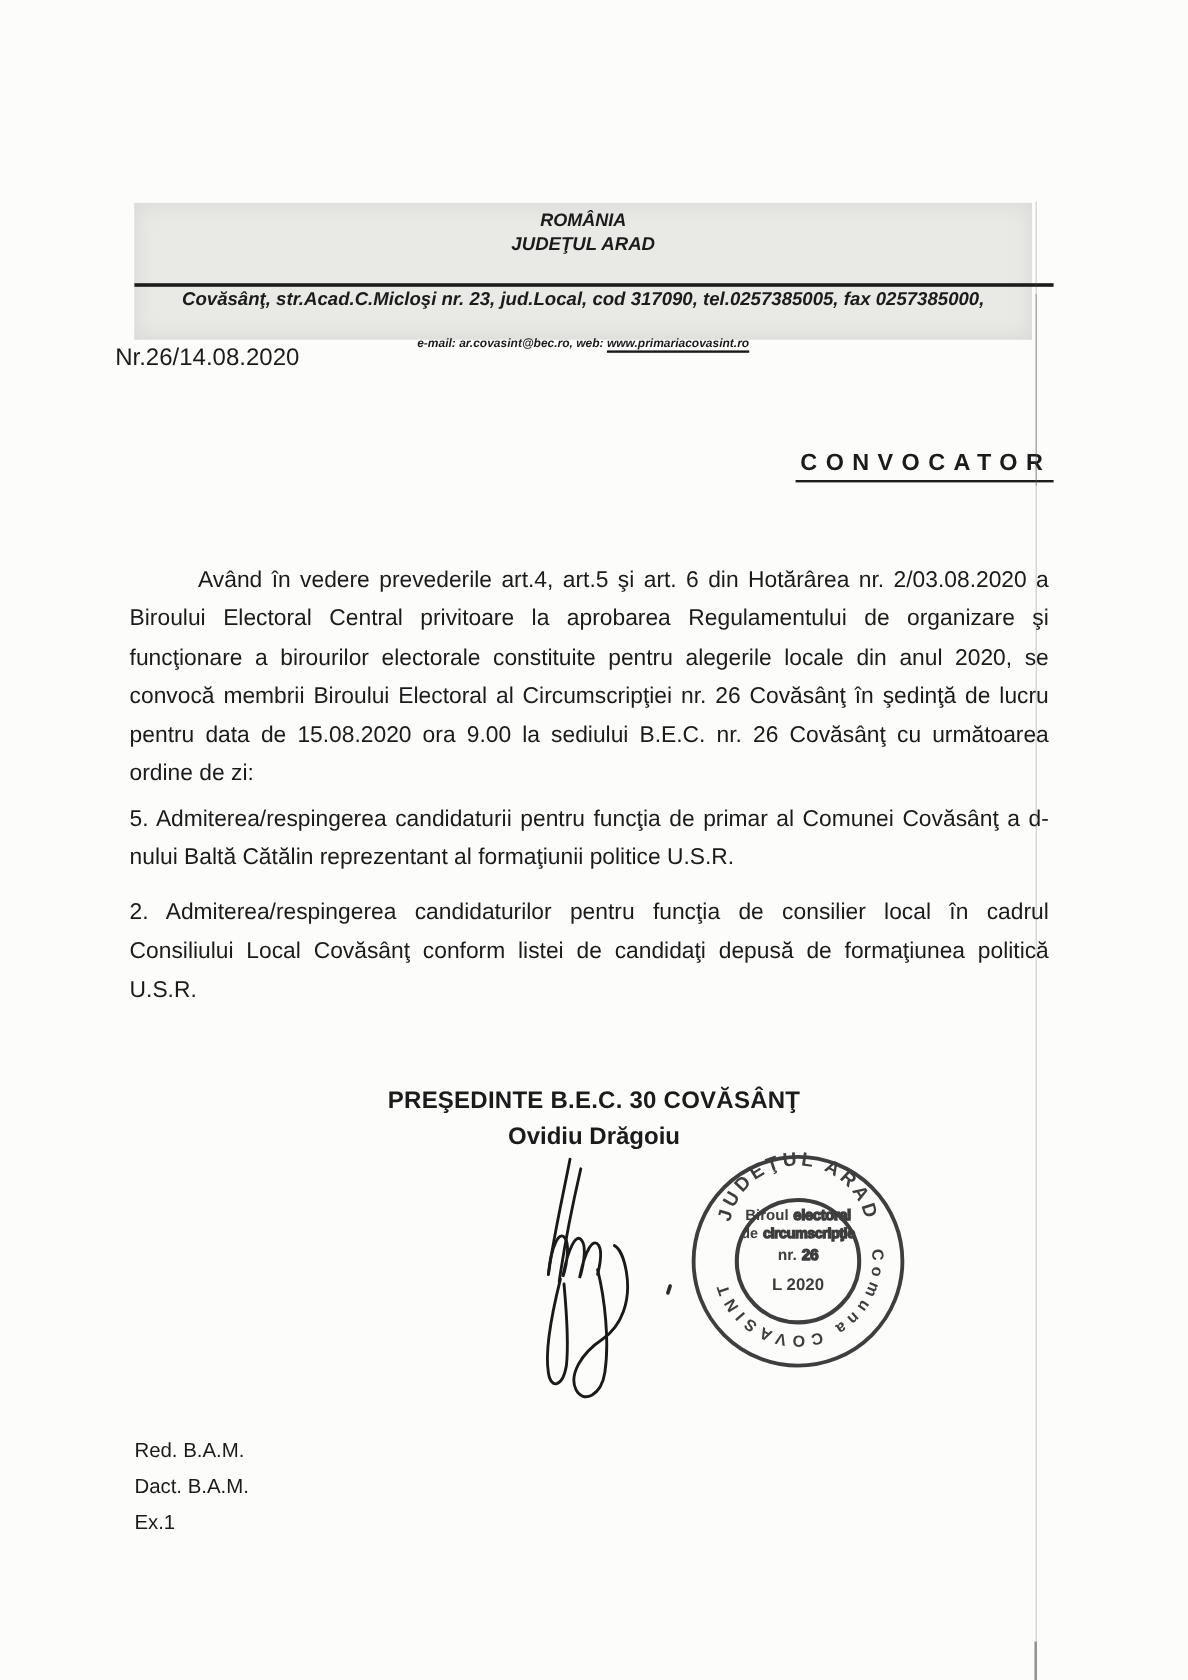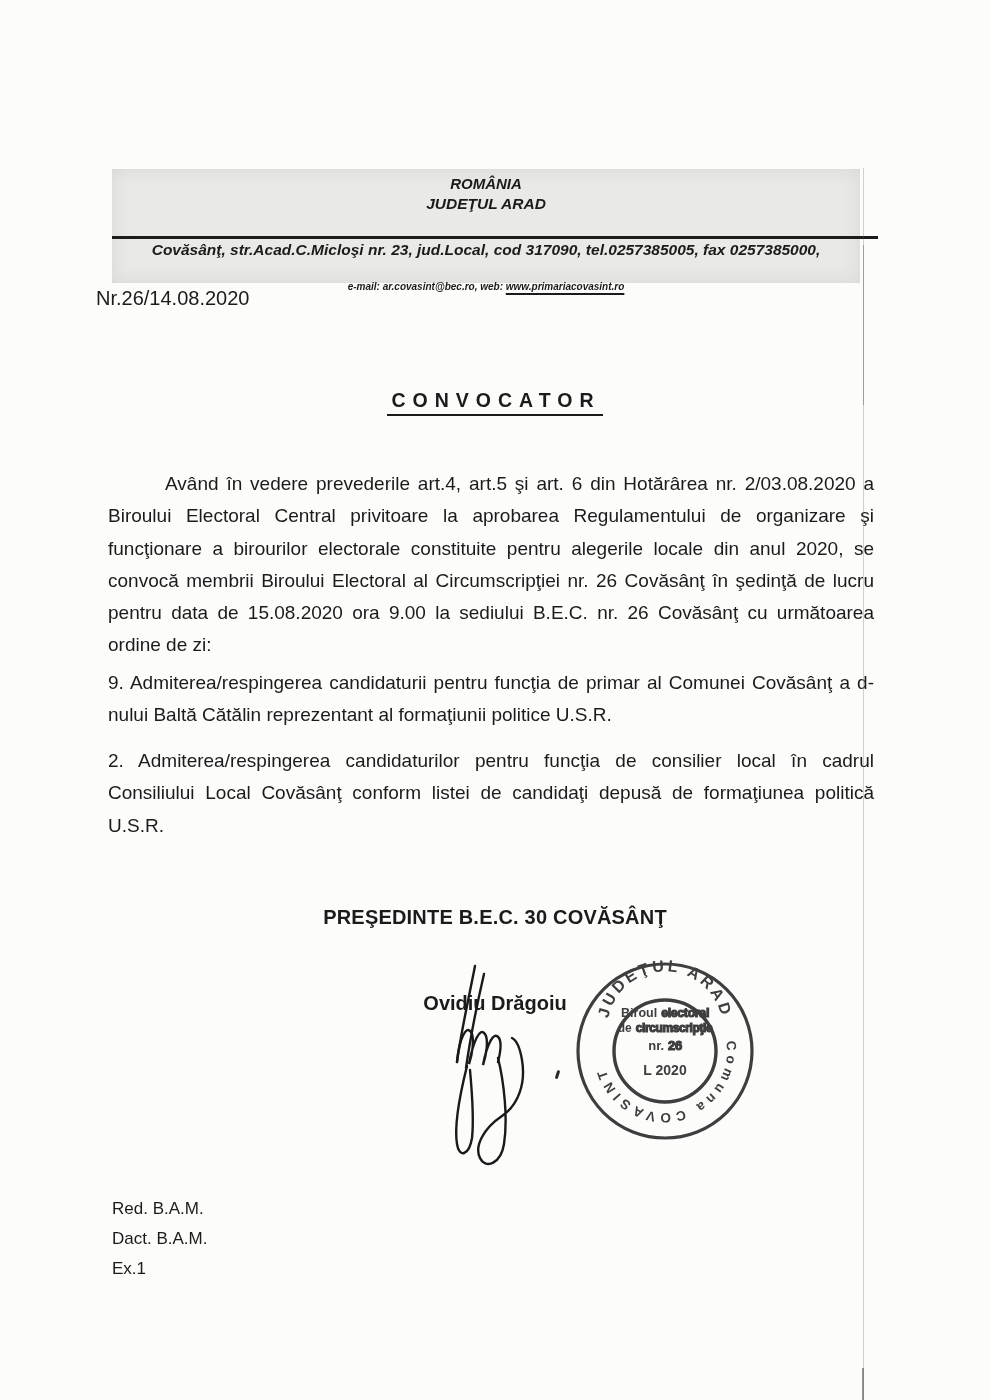--- a/index.html
+++ b/index.html
@@ -15,34 +15,34 @@
   }
   .hline { position:absolute; left:0; width:100%; text-align:center; font-weight:700; white-space:nowrap;font-style:italic; }
   .hl1 { top:6px;  font-size:15px; }
   .hl2 { top:26px; font-size:15.5px; }
   .hl3 { top:46px; font-size:16.5px; letter-spacing:.2px; }
   .hl4 { top:72px; font-size:15.5px; }
   .hl5 { top:92px; font-size:10px;margin-top:20px; }
   .header-rule { position:absolute; left:112px; top:236px; width:766px; height:3px; background:#1c1c1c; }
   .u { text-decoration:underline; text-underline-offset:3px; text-decoration-thickness:2px; }
   .doc-number { position:absolute; left:96px; top:287px; font-size:20px; }
-  .title-wrap { position:absolute; left:112px; top:389px; width:766px; text-align:center; }
+  .title-wrap { position:absolute; left:112px; top:375px; width:766px; text-align:right; }
   .title-wrap span {
     font-weight:700; font-size:19.5px; letter-spacing:7px;
     border-bottom:2.5px solid #1b1b1b; padding:0 2px 3px 4px;
   }
   .para { position:absolute; left:108px; width:766px; font-size:19px; line-height:32.3px; text-align:justify; }
   .indent { text-indent:57px; }
   .p-intro { top:449px; }
   .p-item1 { top:648px; }
   .p-item2 { top:726px; }
   .p-presence { top:824px; text-align:left; }
   .center-line { position:absolute; left:112px; width:766px; text-align:center; font-weight:700; font-size:20px; }
   .role { top:906px; letter-spacing:.2px; }
-  .name { top:992px; }
+  .name { top:936px; }
   .sig { position:absolute; left:428px; top:962px; }
   .sig path { fill:none; stroke:#1a1a1a; stroke-width:2.4; stroke-linecap:round; }
   .stamp { position:absolute; left:567px; top:953px; opacity:.88; }
   .stamp circle { fill:none; stroke:#242424; }
   .stamp text { fill:#242424; font-family:"Liberation Sans", sans-serif; }
   .ring-text { font-size:16px; font-weight:700; letter-spacing:3px; }
   .ring-text-b { font-size:13.5px; font-weight:700; letter-spacing:4.2px; }
   .c-line { text-anchor:middle; font-weight:700; }
   .smudge { stroke:#242424; stroke-width:1.15; letter-spacing:-.4px; }
   .scan-vline { position:absolute; left:863px; top:168px; width:1px; height:1232px; background:rgba(95,95,95,.28); }
@@ -64,21 +64,21 @@
   </div>
   <div class="header-rule"></div>
 
   <div class="doc-number">Nr.26/14.08.2020</div>
 
   <div class="title-wrap">
     <span>CONVOCATOR</span>
   </div>
 
   <p class="para indent p-intro">Având în vedere prevederile art.4, art.5 şi art. 6 din Hotărârea nr. 2/03.08.2020 a Biroului Electoral Central privitoare la aprobarea Regulamentului de organizare şi funcţionare a birourilor electorale constituite pentru alegerile locale din anul 2020, se convocă membrii Biroului Electoral al Circumscripţiei nr. 26 Covăsânţ în şedinţă de lucru pentru data de 15.08.2020 ora 9.00 la sediului B.E.C. nr. 26 Covăsânţ cu următoarea ordine de zi:</p>
-  <p class="para p-item1">9. Admiterea/respingerea candidaturii pentru funcţia de primar al Comunei Covăsânţ a d-nului Baltă Cătălin reprezentant al formaţiunii politice U.S.R.</p>
+  <p class="para p-item1">5. Admiterea/respingerea candidaturii pentru funcţia de primar al Comunei Covăsânţ a d-nului Baltă Cătălin reprezentant al formaţiunii politice U.S.R.</p>
   <p class="para p-item2">2. Admiterea/respingerea candidaturilor pentru funcţia de consilier local în cadrul Consiliului Local Covăsânţ conform listei de candidaţi depusă de formaţiunea politică U.S.R.</p>
 
   <div class="center-line role">PREŞEDINTE B.E.C. 30 COVĂSÂNŢ</div>
   <div class="center-line name">Ovidiu Drăgoiu</div>
 
   <svg class="sig" width="145" height="215" viewBox="0 0 145 215">
     <path d="M47 4 C42 30 33 70 29 100"></path>
     <path d="M56 12 C50 38 42 78 38 106"></path>
     <path d="M29 100 C31 78 38 62 43 70 C47 76 44 94 41 102 C45 80 52 64 57 72 C61 78 58 94 55 103 C59 82 66 68 71 76 C74 81 72 92 70 100"></path>
     <path d="M39 104 C32 132 26 164 29 182 C31 196 41 194 44 176 C46 158 44 130 42 108"></path>

